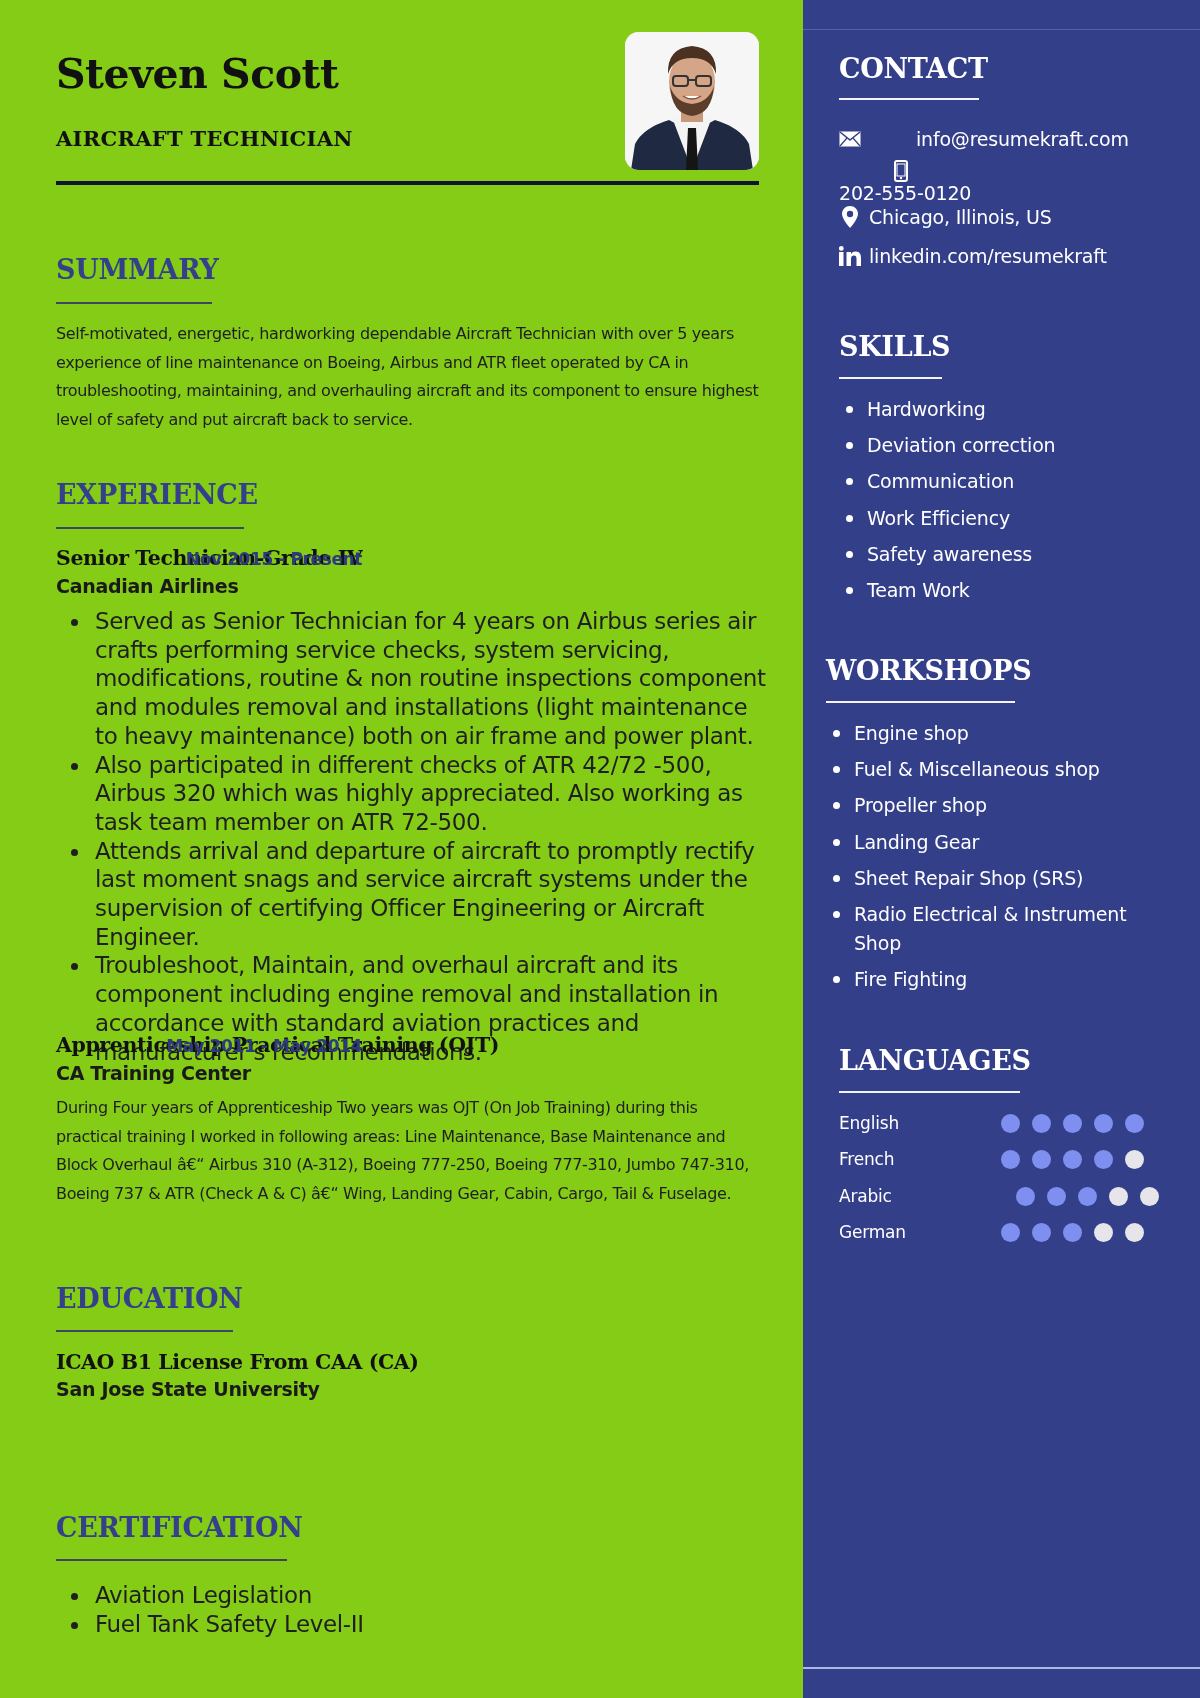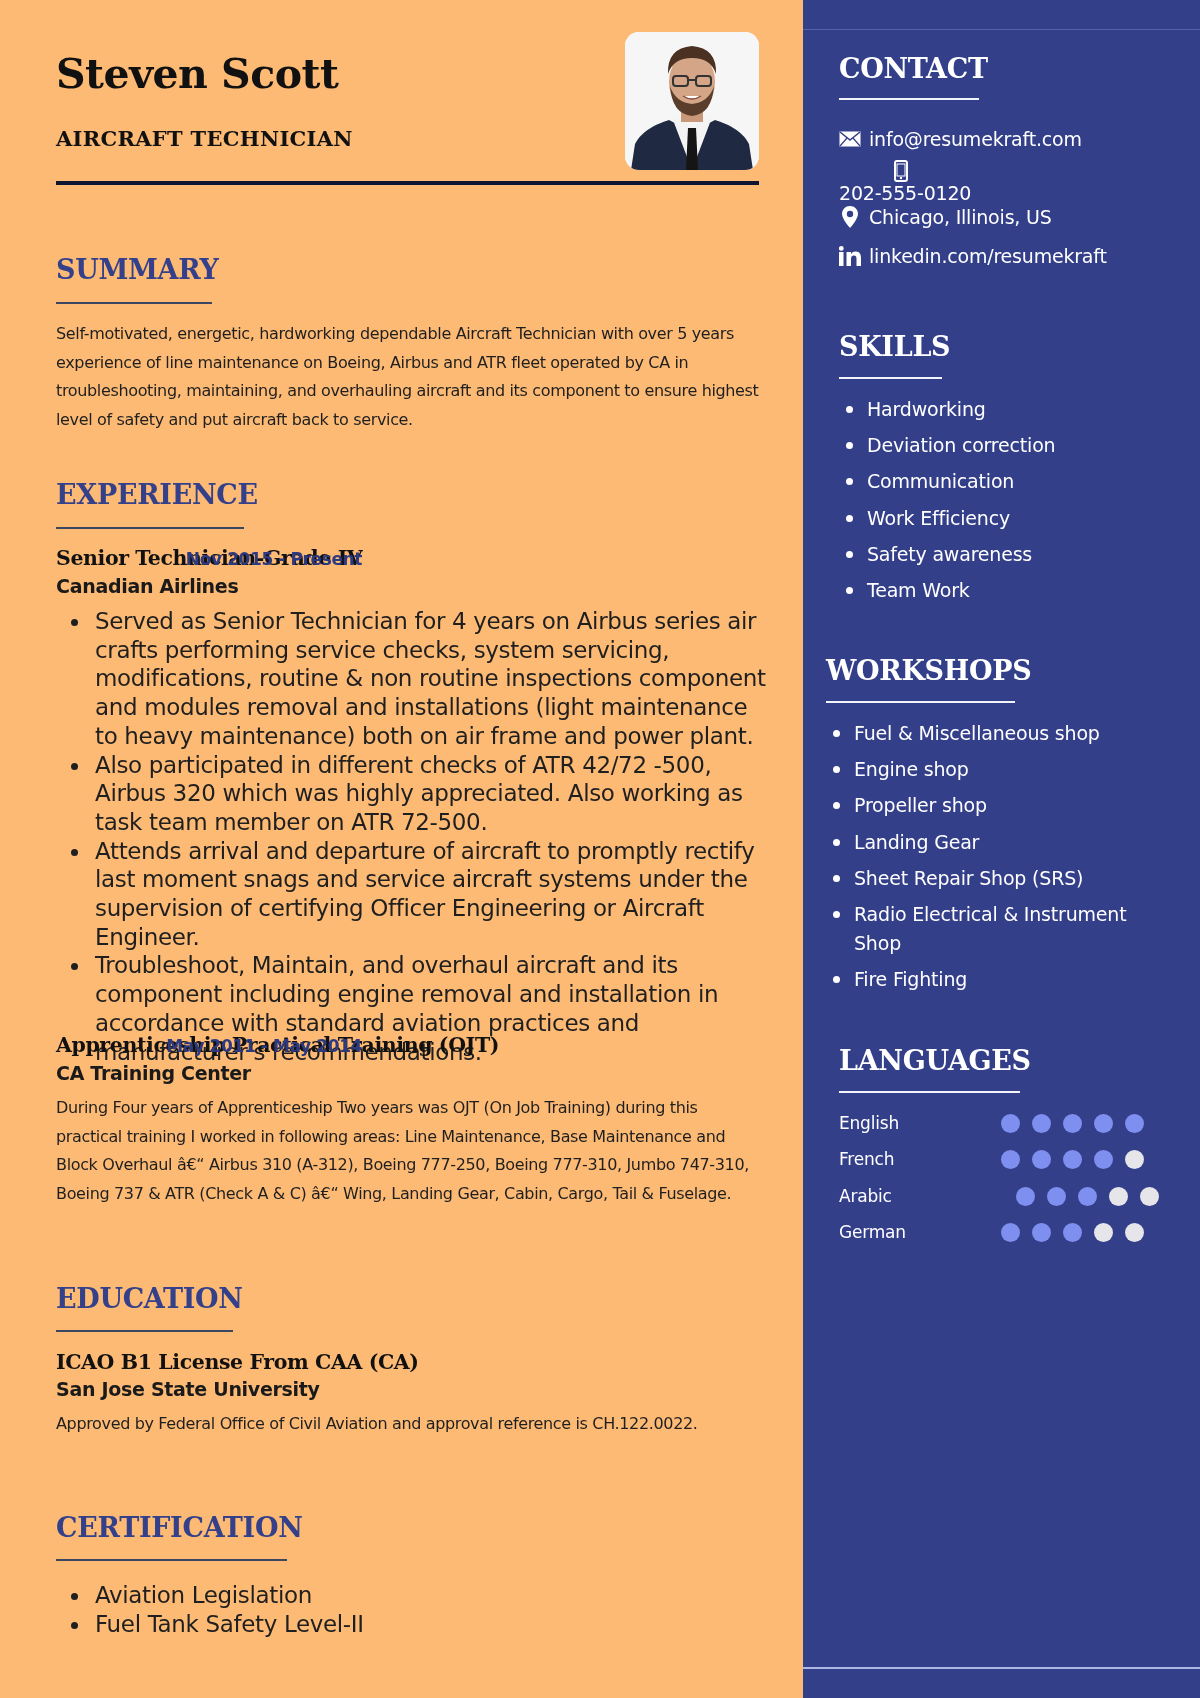--- a/index.html
+++ b/index.html
@@ -1,20 +1,20 @@
 <!DOCTYPE html>
 <html><head>
 <meta charset="utf-8">
 <style>
   * { box-sizing: border-box; margin: 0; padding: 0; }
   html, body { width: 1200px; height: 1698px; background: #ffffff; overflow: hidden; }
   body { position: relative; font-family: "DejaVu Sans", sans-serif; color: #1c1c1c; }
 
   
-  .main { position: absolute; left: 0; top: 0; width: 803px; height: 1698px; background: #fdba74; }
+  .main { position: absolute; left: 0; top: 0; width: 803px; height: 1698px; background: #84cc16; }
   .name { position: absolute; left: 56px; top: 50px; font-family: "DejaVu Serif", serif; font-weight: bold; font-size: 41px; color: #111; letter-spacing: -0.5px; }
   .title { position: absolute; left: 56px; top: 126px; font-family: "DejaVu Serif", serif; font-weight: bold; font-size: 21px; color: #111; letter-spacing: 0.3px; }
   .photo { position: absolute; left: 625px; top: 32px; width: 134px; height: 138px; border-radius: 14px; overflow: hidden; background: #f5f5f5; }
   .header-rule { position: absolute; left: 56px; top: 181px; width: 703px; height: 4px; background: #0e1530; }
 
   .sec-title { position: absolute; left: 56px; font-family: "DejaVu Serif", serif; font-weight: bold; font-size: 27px; color: #34418a; letter-spacing: -0.3px; }
   .sec-rule { position: absolute; left: 56px; height: 2px; background: #3d4660; }
 
   .body-text { position: absolute; left: 56px; width: 710px; font-size: 16px; line-height: 28.7px; color: #1f1f1f; letter-spacing: -0.35px; }
 
@@ -100,37 +100,36 @@
 
   <div class="job-title" style="top:1033px;">Apprenticeship Practical Training (OJT)</div>
   <div class="job-date" style="top:1036px;">May 2011 - May 2014</div>
   <div class="job-company" style="top:1062px;">CA Training Center</div>
   <div class="body-text" style="top:1094px;">During Four years of Apprenticeship Two years was OJT (On Job Training) during this practical training I worked in following areas: Line Maintenance, Base Maintenance and Block Overhaul â€“ Airbus 310 (A-312), Boeing 777-250, Boeing 777-310, Jumbo 747-310, Boeing 737 &amp; ATR (Check A &amp; C) â€“ Wing, Landing Gear, Cabin, Cargo, Tail &amp; Fuselage.</div>
 
   <div class="sec-title" style="top:1283px;">EDUCATION</div>
   <div class="sec-rule" style="top:1330px; width:177px;"></div>
   <div class="job-title" style="top:1350px;">ICAO B1 License From CAA (CA)</div>
   <div class="job-company" style="top:1378px;">San Jose State University</div>
-  <div class="body-text" style="top:1410px; width:690px;">Approved by Federal Office of Civil Aviation and approval reference is CH.122.0022.</div>
 
   <div class="sec-title" style="top:1512px;">CERTIFICATION</div>
   <div class="sec-rule" style="top:1559px; width:231px;"></div>
   <ul class="bullets" style="top:1561px;margin-top:20px;">
     <li>Aviation Legislation</li>
     <li>Fuel Tank Safety Level-II</li>
   </ul>
 </div>
 
 <div class="sidebar">
   <div class="sb-top-line"></div>
 
   <div class="sb-title" style="left:36px; top:53px;">CONTACT</div>
   <div class="sb-rule" style="left:36px; top:98px; width:140px;"></div>
 
-  <div class="contact-row" style="top:128px;">
+  <div class="contact-row" style="top:128px;gap:47px;">
     <span class="ic">
       <svg width="22" height="16" viewBox="0 0 22 16">
           <rect x="0.5" y="0.5" width="21" height="15" fill="#fff"></rect>
           <path d="M1 1 L11 9 L21 1" fill="none" stroke="#343f8a" stroke-width="1.6"></path>
           <path d="M1 15 L8 7 M21 15 L14 7" stroke="#343f8a" stroke-width="1.2"></path>
         </svg>
     </span>
     <span>info@resumekraft.com</span>
   </div>
   <div class="contact-row" style="top:160px;flex-direction:column;">
@@ -170,22 +169,22 @@
     <li>Deviation correction</li>
     <li>Communication</li>
     <li>Work Efficiency</li>
     <li>Safety awareness</li>
     <li>Team Work</li>
   </ul>
 
   <div class="sb-title" style="left:23px; top:655px;">WORKSHOPS</div>
   <div class="sb-rule" style="left:23px; top:701px; width:189px;"></div>
   <ul class="sb-list" style="left:23px; top:715px; width:320px;">
+    <li>Engine shop</li>
     <li>Fuel &amp; Miscellaneous shop</li>
-    <li>Engine shop</li>
     <li>Propeller shop</li>
     <li>Landing Gear</li>
     <li>Sheet Repair Shop (SRS)</li>
     <li class="wrap">Radio Electrical &amp; Instrument Shop</li>
     <li>Fire Fighting</li>
   </ul>
 
   <div class="sb-title" style="left:36px; top:1045px;">LANGUAGES</div>
   <div class="sb-rule" style="left:36px; top:1091px; width:181px;"></div>
 

